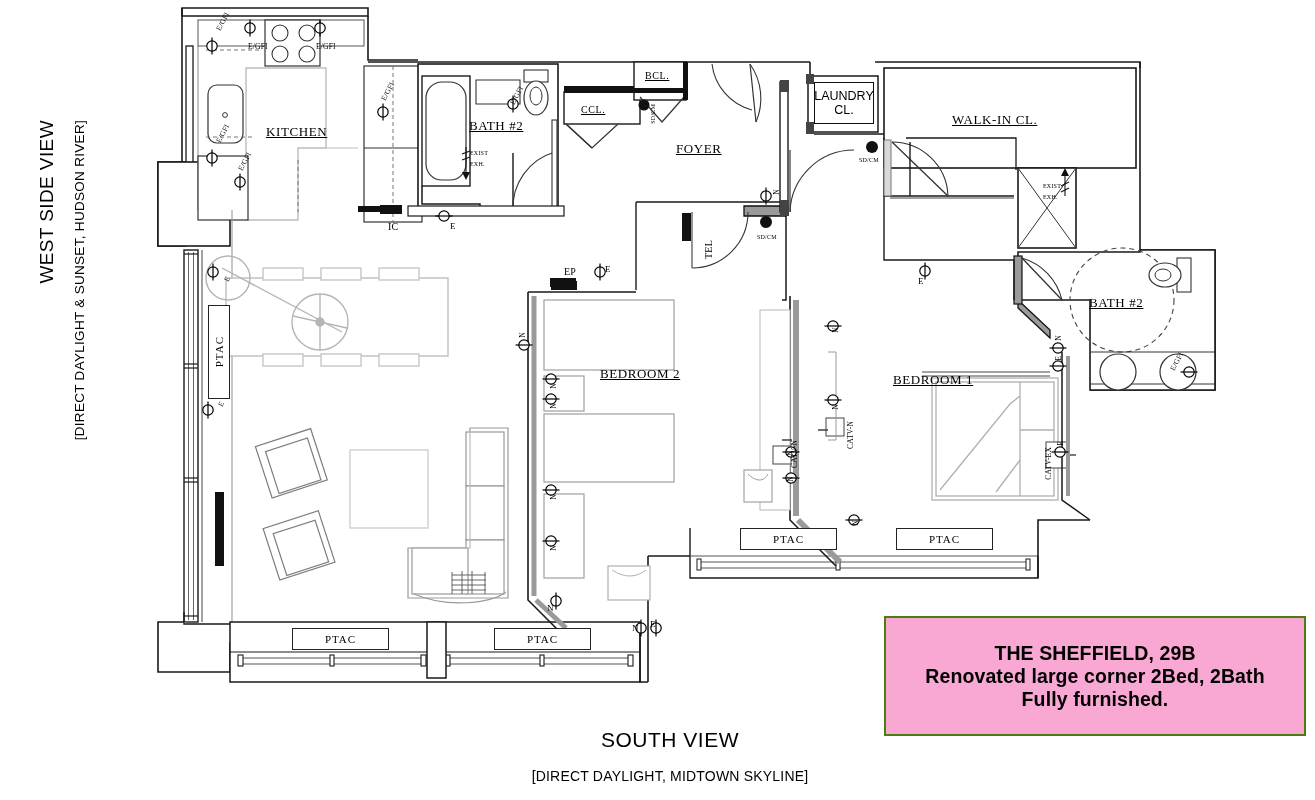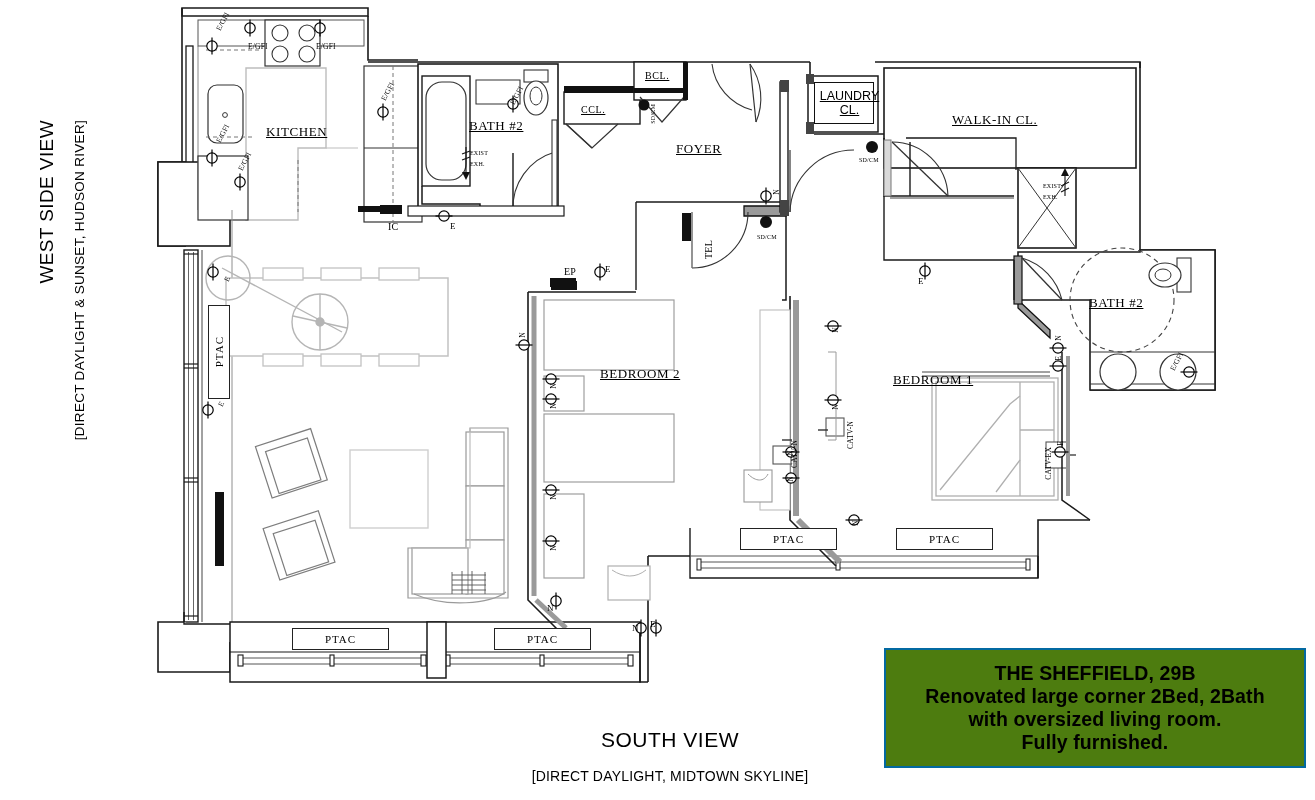--- a/index.html
+++ b/index.html
@@ -28,21 +28,21 @@
     position:absolute;border:1px solid #222;background:#fff;
     font-family:"Liberation Serif", serif;font-size:11px;letter-spacing:1px;
     display:flex;align-items:center;justify-content:center;color:#000;
   }
   .ptac-v{writing-mode:vertical-rl;transform:rotate(180deg);}
   .laundry-box{
     position:absolute;border:1px solid #111;background:#fff;
     display:flex;flex-direction:column;align-items:center;justify-content:center;
     font-family:"Liberation Sans",sans-serif;font-size:12.5px;line-height:1.15;
   }
-  .laundry-box span{text-decoration:underline;padding-left:11px;}
+  .laundry-box span{}
 
   
   .west-wrap{
     position:absolute;left:14px;top:120px;width:90px;height:430px;
   }
   .west-main{
     position:absolute;left:22px;top:0;
     writing-mode:vertical-rl;transform:rotate(180deg);
     font-size:19px;letter-spacing:.4px;white-space:nowrap;
   }
@@ -52,22 +52,22 @@
     font-size:13.5px;letter-spacing:.3px;white-space:nowrap;
   }
   .south-wrap{
     position:absolute;left:470px;top:728px;width:400px;text-align:center;
   }
   .south-main{font-size:21px;letter-spacing:.5px;}
   .south-sub{font-size:14px;margin-top:16px;letter-spacing:.2px;}
 
   
   #titleblock{
-    position:absolute;left:884px;top:648px;width:418px;height:116px;
-    border:2px solid #0369a1;background:#4d7c0f;
+    position:absolute;left:884px;top:616px;width:418px;height:116px;
+    border:2px solid #4d7c0f;background:#f9a8d4;
     display:flex;flex-direction:column;align-items:center;justify-content:center;
     text-align:center;
   }
   #titleblock .t-line{
     font-weight:bold;font-size:19.5px;line-height:1.18;letter-spacing:.1px;
   }
   #titleblock .t-line.first{font-size:19.5px;}
 </style>
 </head>
 <body>
@@ -574,17 +574,16 @@
   </div>
 
   <div class="south-wrap">
     <div class="south-main">SOUTH VIEW</div>
     <div class="south-sub">[DIRECT DAYLIGHT, MIDTOWN SKYLINE]</div>
   </div>
 
   <div id="titleblock">
     <div class="t-line first">THE SHEFFIELD, 29B</div>
     <div class="t-line">Renovated large corner 2Bed, 2Bath</div>
-    <div class="t-line">with oversized living room.</div>
     <div class="t-line">Fully furnished.</div>
   </div>
 
 </div>
 
 </body></html>

